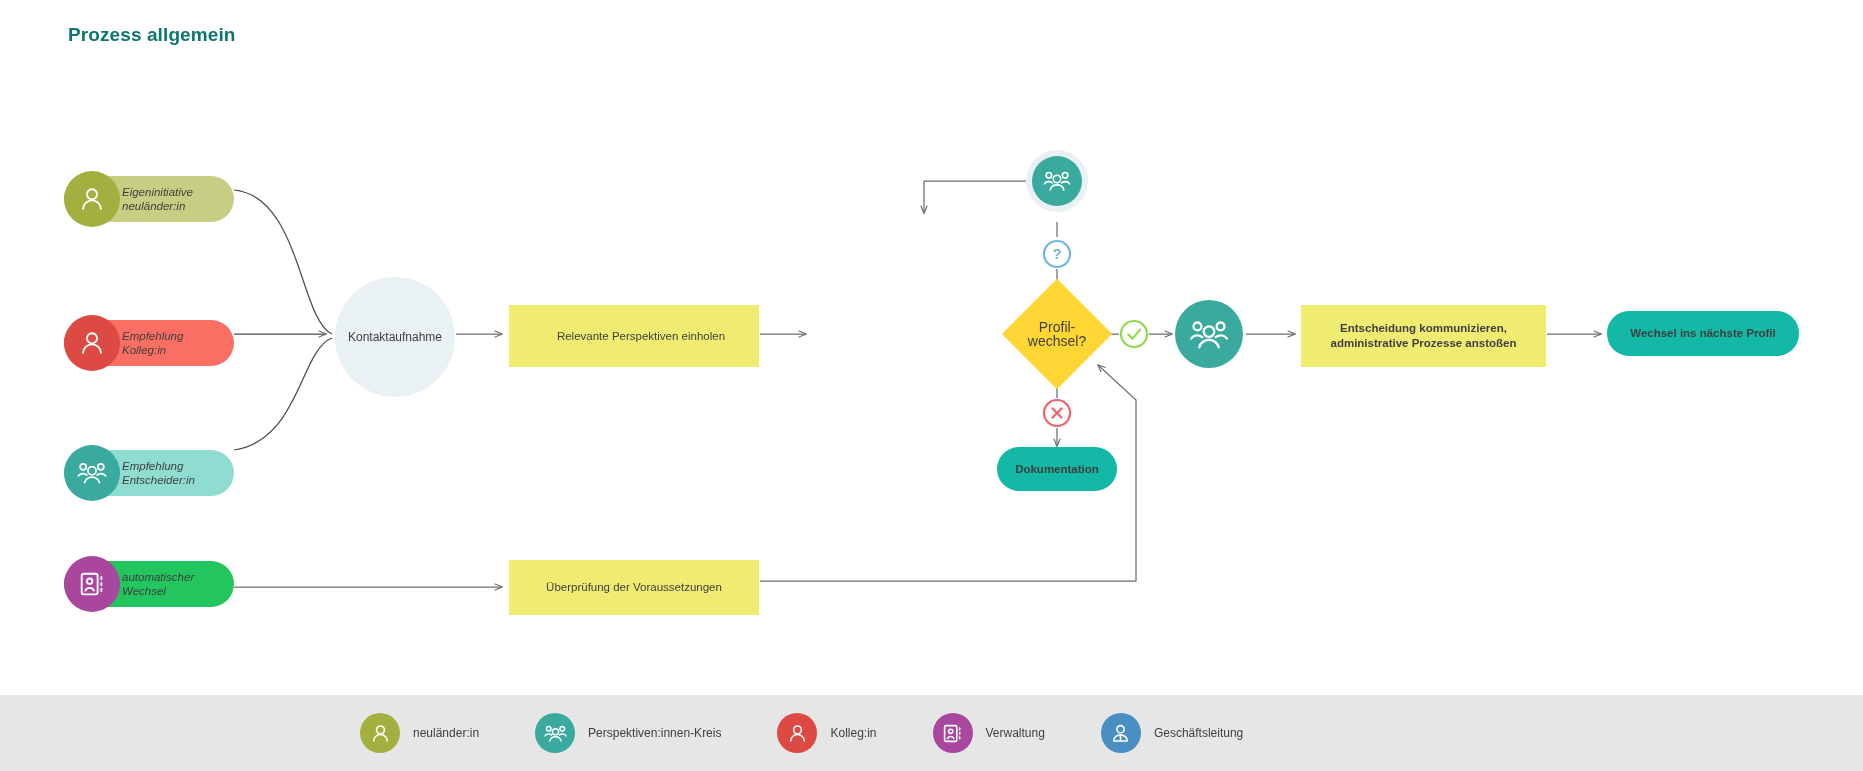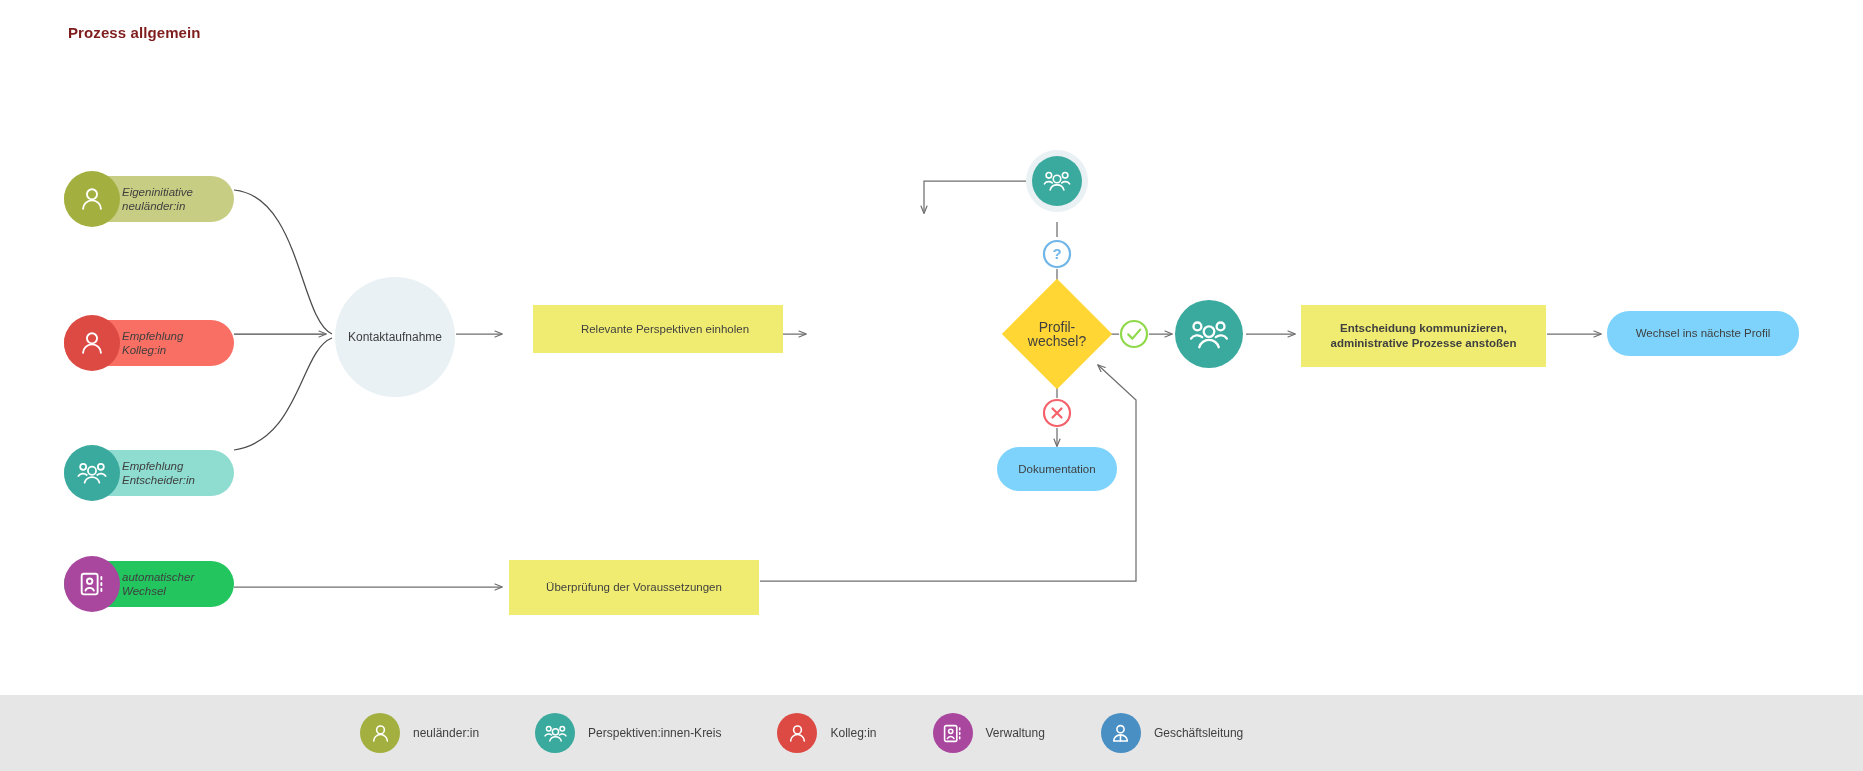--- a/index.html
+++ b/index.html
@@ -12,23 +12,23 @@
   #stage {
     position: relative;
     width: 1863px;
     height: 771px;
     background: #ffffff;
     overflow: hidden;
   }
   #page-title {
     position: absolute;
     left: 68px; top: 24px;
-    font-size: 15px;
+    font-size: 19px;
     font-weight: bold;
-    color: #7f1d1d;
+    color: #0f766e;
     letter-spacing: 0.1px;
   }
   #edges {
     position: absolute;
     left: 0; top: 0;
     width: 1863px; height: 771px;
     pointer-events: none;
   }
 
   
@@ -60,21 +60,21 @@
   .box {
     display: flex; align-items: center; justify-content: center;
     text-align: center;
     font-size: 11.5px;
     line-height: 15px;
     color: #3f3f3f;
     white-space: pre-line;
     padding: 0 10px;
   }
   .box.yellow { background: #f0ec72; }
-  .box.orange { background: #7dd3fc; border-radius: 22px; }
+  .box.orange { background: #14b8a6; border-radius: 22px; font-weight: bold; }
 
   
   .circle-node {
     border-radius: 50%;
     background: #e9f1f4;
     display: flex; align-items: center; justify-content: center;
     text-align: center;
     font-size: 12px;
     color: #3f3f3f;
   }
@@ -250,21 +250,21 @@
         <path d="M9 23 a4.8 4.4 0 0 1 9 0"></path>
         <path d="M26 8.5 v2.4 M26 14.8 v2.4 M26 21 v2.4"></path>
       </svg>
     </div>
   </div>
 
   <div class="node circle-node" style="left:335px; top:277px; width:120px; height:120px;">
     <span>Kontaktaufnahme</span>
   </div>
 
-  <div class="node box yellow" style="left:533px; top:305px; width:250px; height:48px;padding-left:24px;">
+  <div class="node box yellow" style="left:509px; top:305px; width:250px; height:62px;padding-left:24px;">
     <span>Relevante Perspektiven einholen</span>
   </div>
 
 
   <div class="diamond-wrap" style="left:1018px; top:295px; width:78px; height:78px;">
     <div class="diamond-shape"></div>
     <div class="diamond-text">Profil-
 wechsel?</div>
   </div>
 

